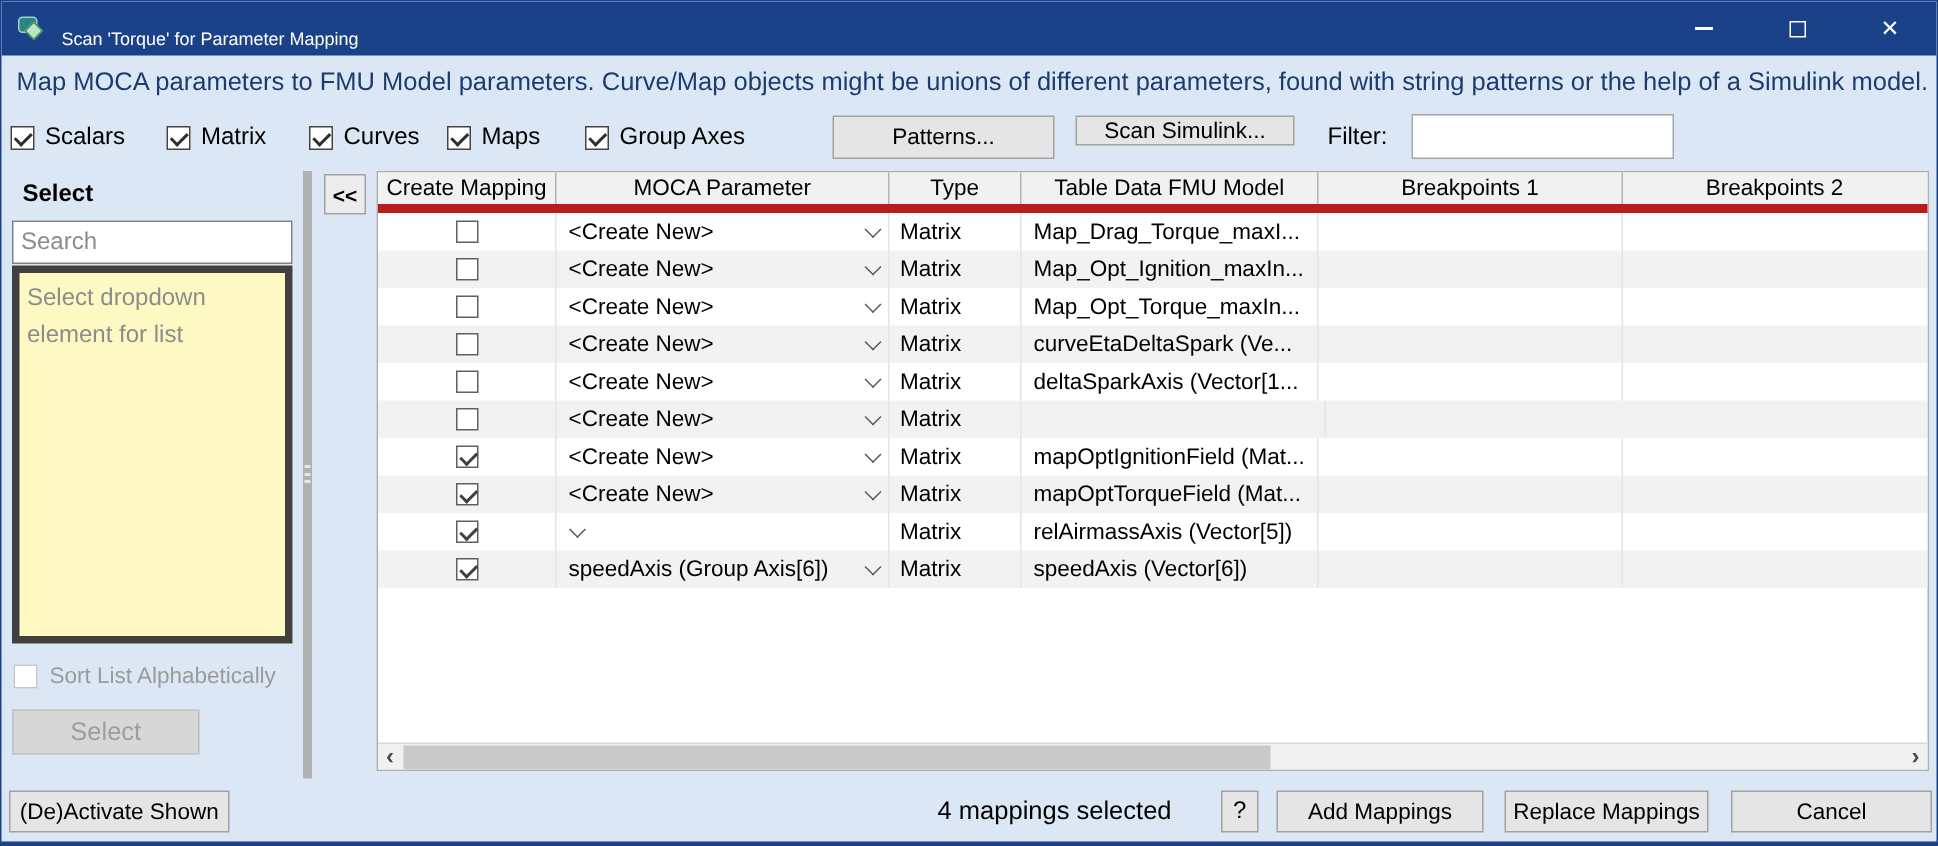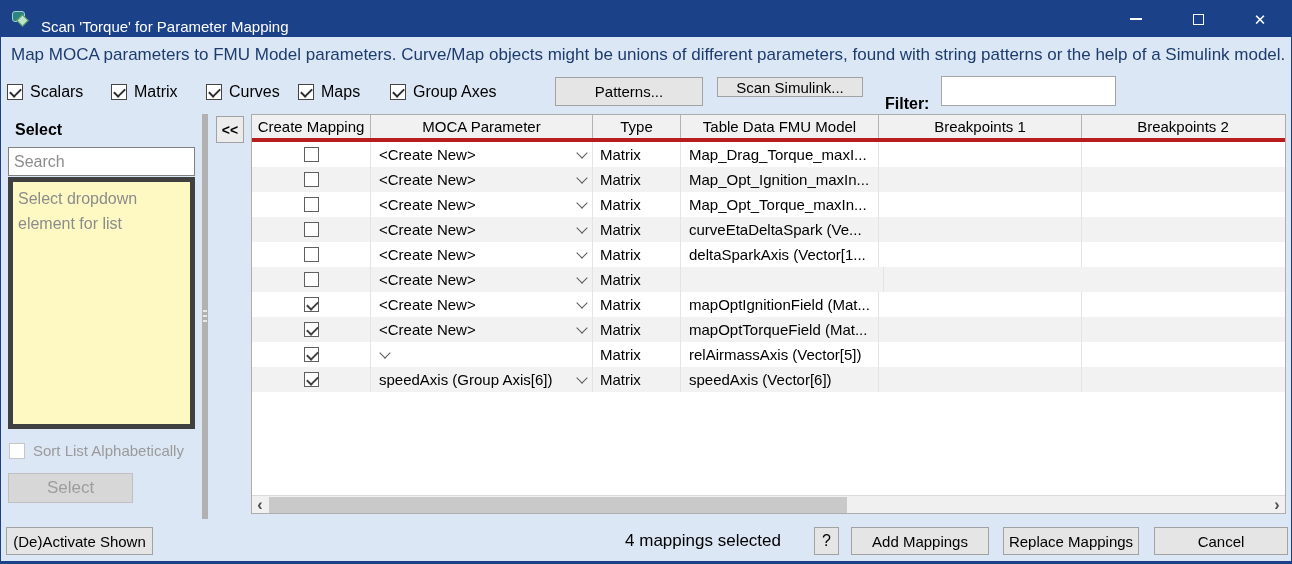--- a/index.html
+++ b/index.html
@@ -18,21 +18,21 @@
   }
   .app-icon { position:relative; width:20px; height:18px; margin-left:11px; flex:0 0 auto; }
   .app-icon .gem-back {
     position:absolute; left:0; top:1px; width:13px; height:11px;
     background:#2c8482; border-radius:3px; border:1px solid #9fd0ce;
   }
   .app-icon .gem-front {
     position:absolute; left:6px; top:6px; width:9px; height:9px;
     background:#bfe3c6; border:1.5px solid #3e8f5a; transform:rotate(45deg);
   }
-  .title-text { color:#ffffff; font-size:15px; margin-left:9px; white-space:nowrap;margin-top:14px; }
+  .title-text { color:#ffffff; font-size:12px; margin-left:9px; white-space:nowrap;margin-top:14px; }
   .win-controls { position:absolute; right:0; top:0; height:36px; display:flex; }
   .win-btn { width:62px; height:36px; display:flex; align-items:center; justify-content:center; }
   .glyph-min { width:12px; height:2px; background:#ffffff; }
   .glyph-max { width:11px; height:11px; border:1.5px solid #ffffff; }
   .glyph-close { color:#ffffff; font-size:15px; line-height:1; }
   
   .desc {
     position:absolute; left:0; top:36px; width:100%; height:36px;
     display:flex; align-items:center; padding-left:10px;
     font-size:17px; color:#1d3c6e; white-space:nowrap;
@@ -52,21 +52,21 @@
   .cbx.sm.checked::after { border-color:#404040; }
   .cbx.disabled { border-color:#c6c6c6; }
   .fcb-label { font-size:16px; color:#000000; white-space:nowrap; }
   .btn {
     position:absolute; background:#e5e5e5; border:1px solid #a2a2a2;
     font-family:"Liberation Sans", sans-serif; font-size:15px; color:#000;
     display:flex; align-items:center; justify-content:center; cursor:default; white-space:nowrap;
   }
   .btn-patterns { left:554px; top:4px; width:148px; height:29px; }
   .btn-scan     { left:716px; top:4px; width:146px; height:20px; }
-  .filter-label { position:absolute; left:884px; top:12px; height:38px; display:flex; align-items:center; font-size:16px;font-weight:bold; }
+  .filter-label { position:absolute; left:884px; top:0; height:38px; display:flex; align-items:center; font-size:16px; }
   .filter-input {
     position:absolute; left:940px; top:3px; width:175px; height:30px;
     background:#ffffff; border:1px solid #a6a6a6; font-size:15px; padding:0 6px;
     font-family:"Liberation Sans", sans-serif;
   }
   
   .lp-heading { position:absolute; left:14px; top:120px; font-size:16px; font-weight:bold; color:#000; }
   .lp-search {
     position:absolute; left:7px; top:146px; width:187px; height:29px;
     background:#fff; border:1px solid #808080; font-size:16px; padding:0 5px; color:#333;
@@ -87,21 +87,21 @@
   .splitter .grip {
     position:absolute; left:1px; top:196px; width:4px; height:14px;
     background:repeating-linear-gradient(to bottom,#e8e8e8 0 2px,#b1b1b1 2px 5px);
   }
   .btn-collapse { left:215px; top:115px; width:28px; height:27px; font-size:14px; font-weight:bold; background:#ececec; }
   
   .table {
     position:absolute; left:250px; top:113px; width:1035px; height:400px;
     background:#ffffff; border:1px solid #adadad;
   }
-  .thead { display:flex; height:27px; background:#f1f1f1; border-bottom:4px solid #b91c1c; }
+  .thead { display:flex; height:27px; background:#f1f1f1; border-bottom:6px solid #b91c1c; }
   .th {
     display:flex; align-items:center; justify-content:center;
     font-size:15px; color:#000; border-right:1px solid #b3b3b3; white-space:nowrap; overflow:hidden;
   }
   .th:last-child { border-right:none; }
   .trow { display:flex; height:25px; background:#ffffff; }
   .trow.alt { background:#f2f2f2; }
   .td {
     display:flex; align-items:center; font-size:15px; color:#000;
     border-right:1px solid #e4e4e4; overflow:hidden; white-space:nowrap;

